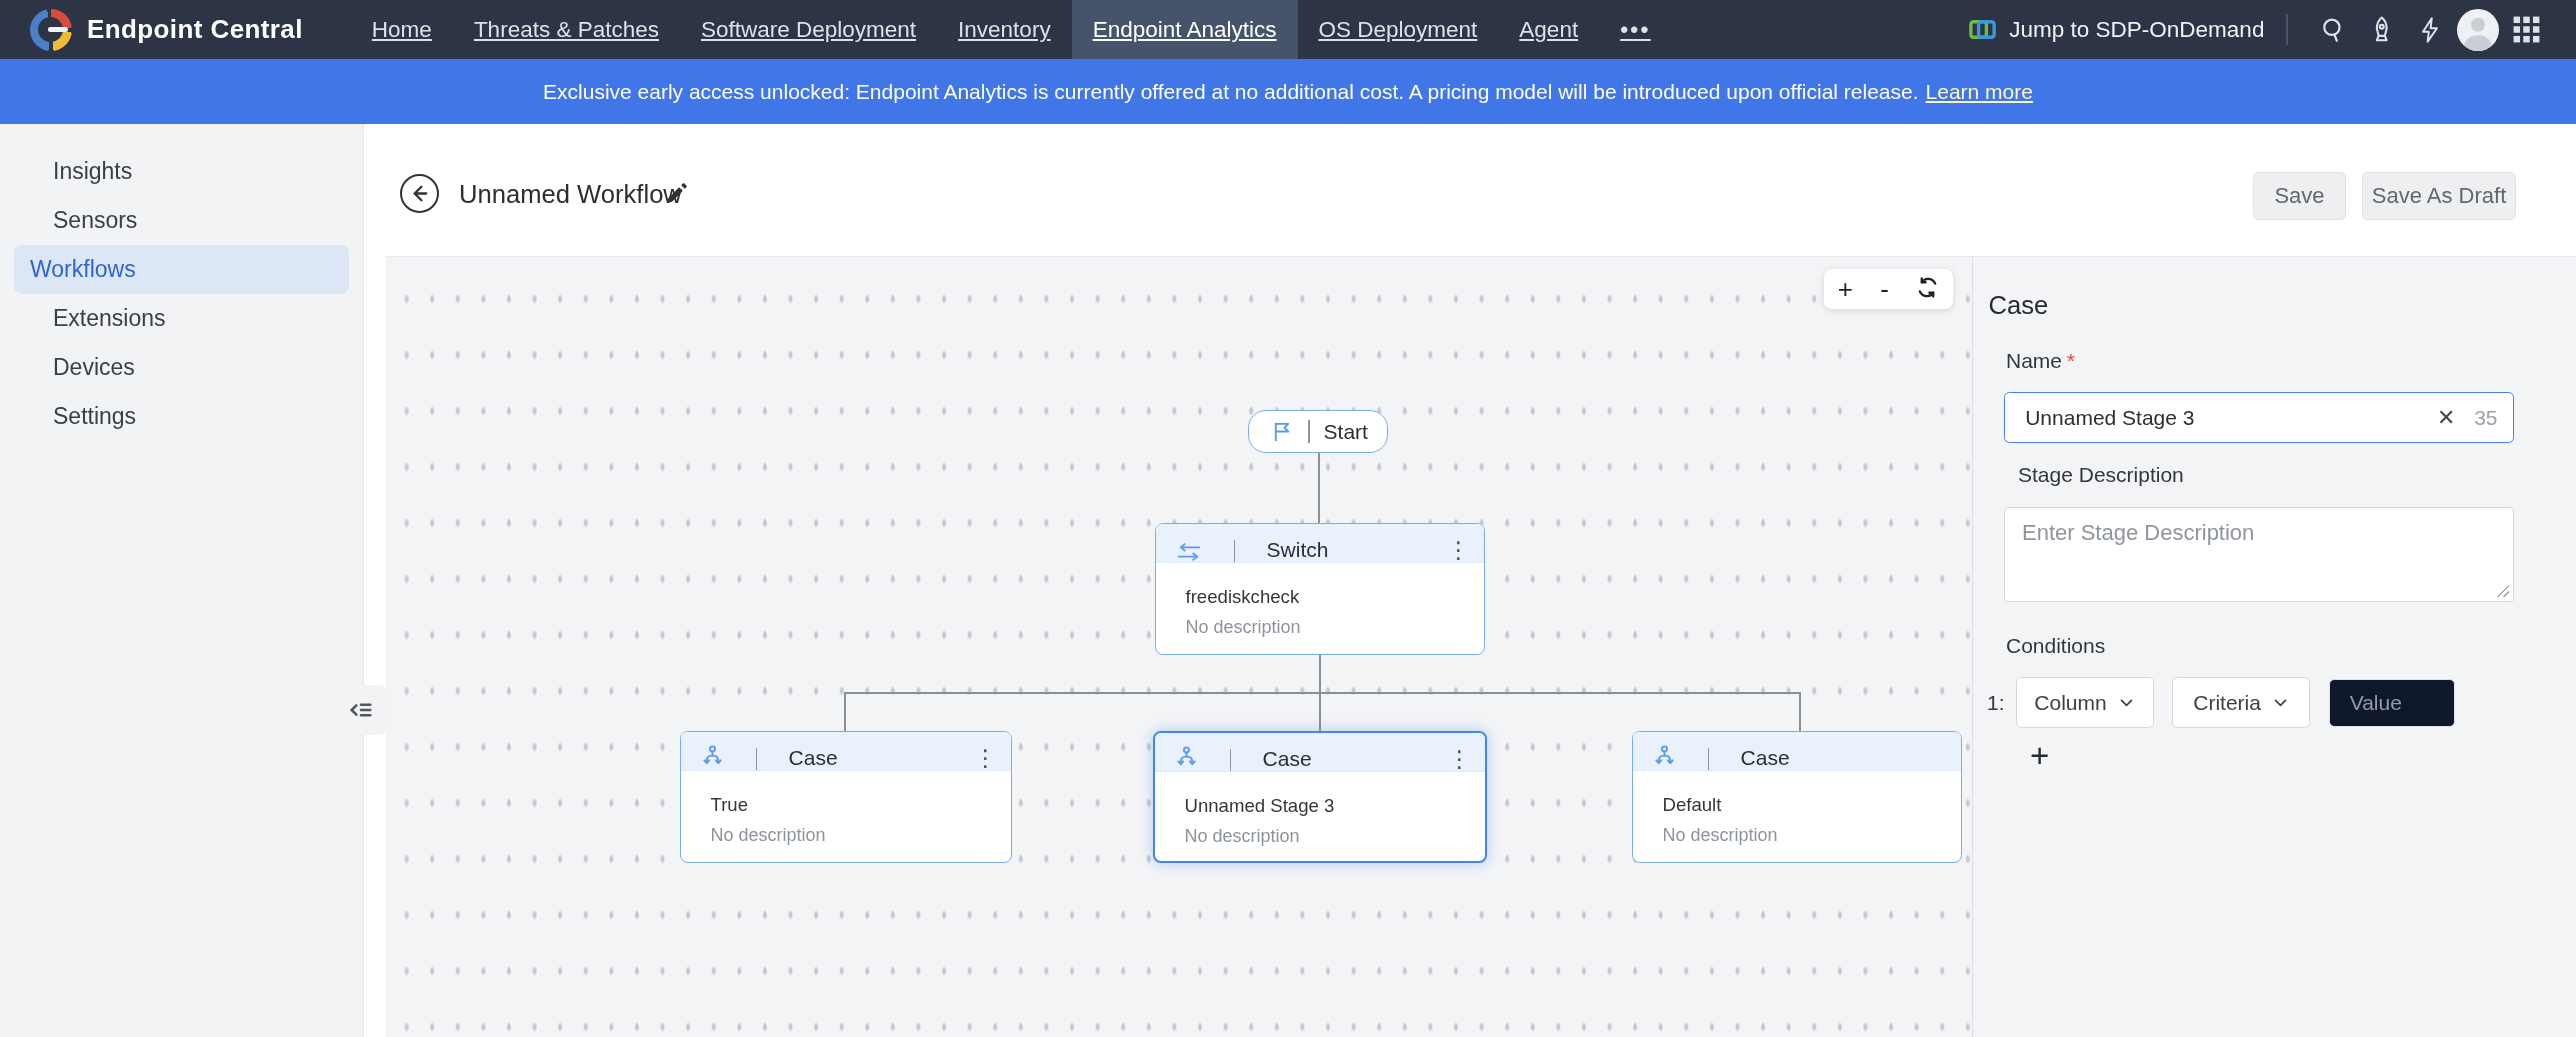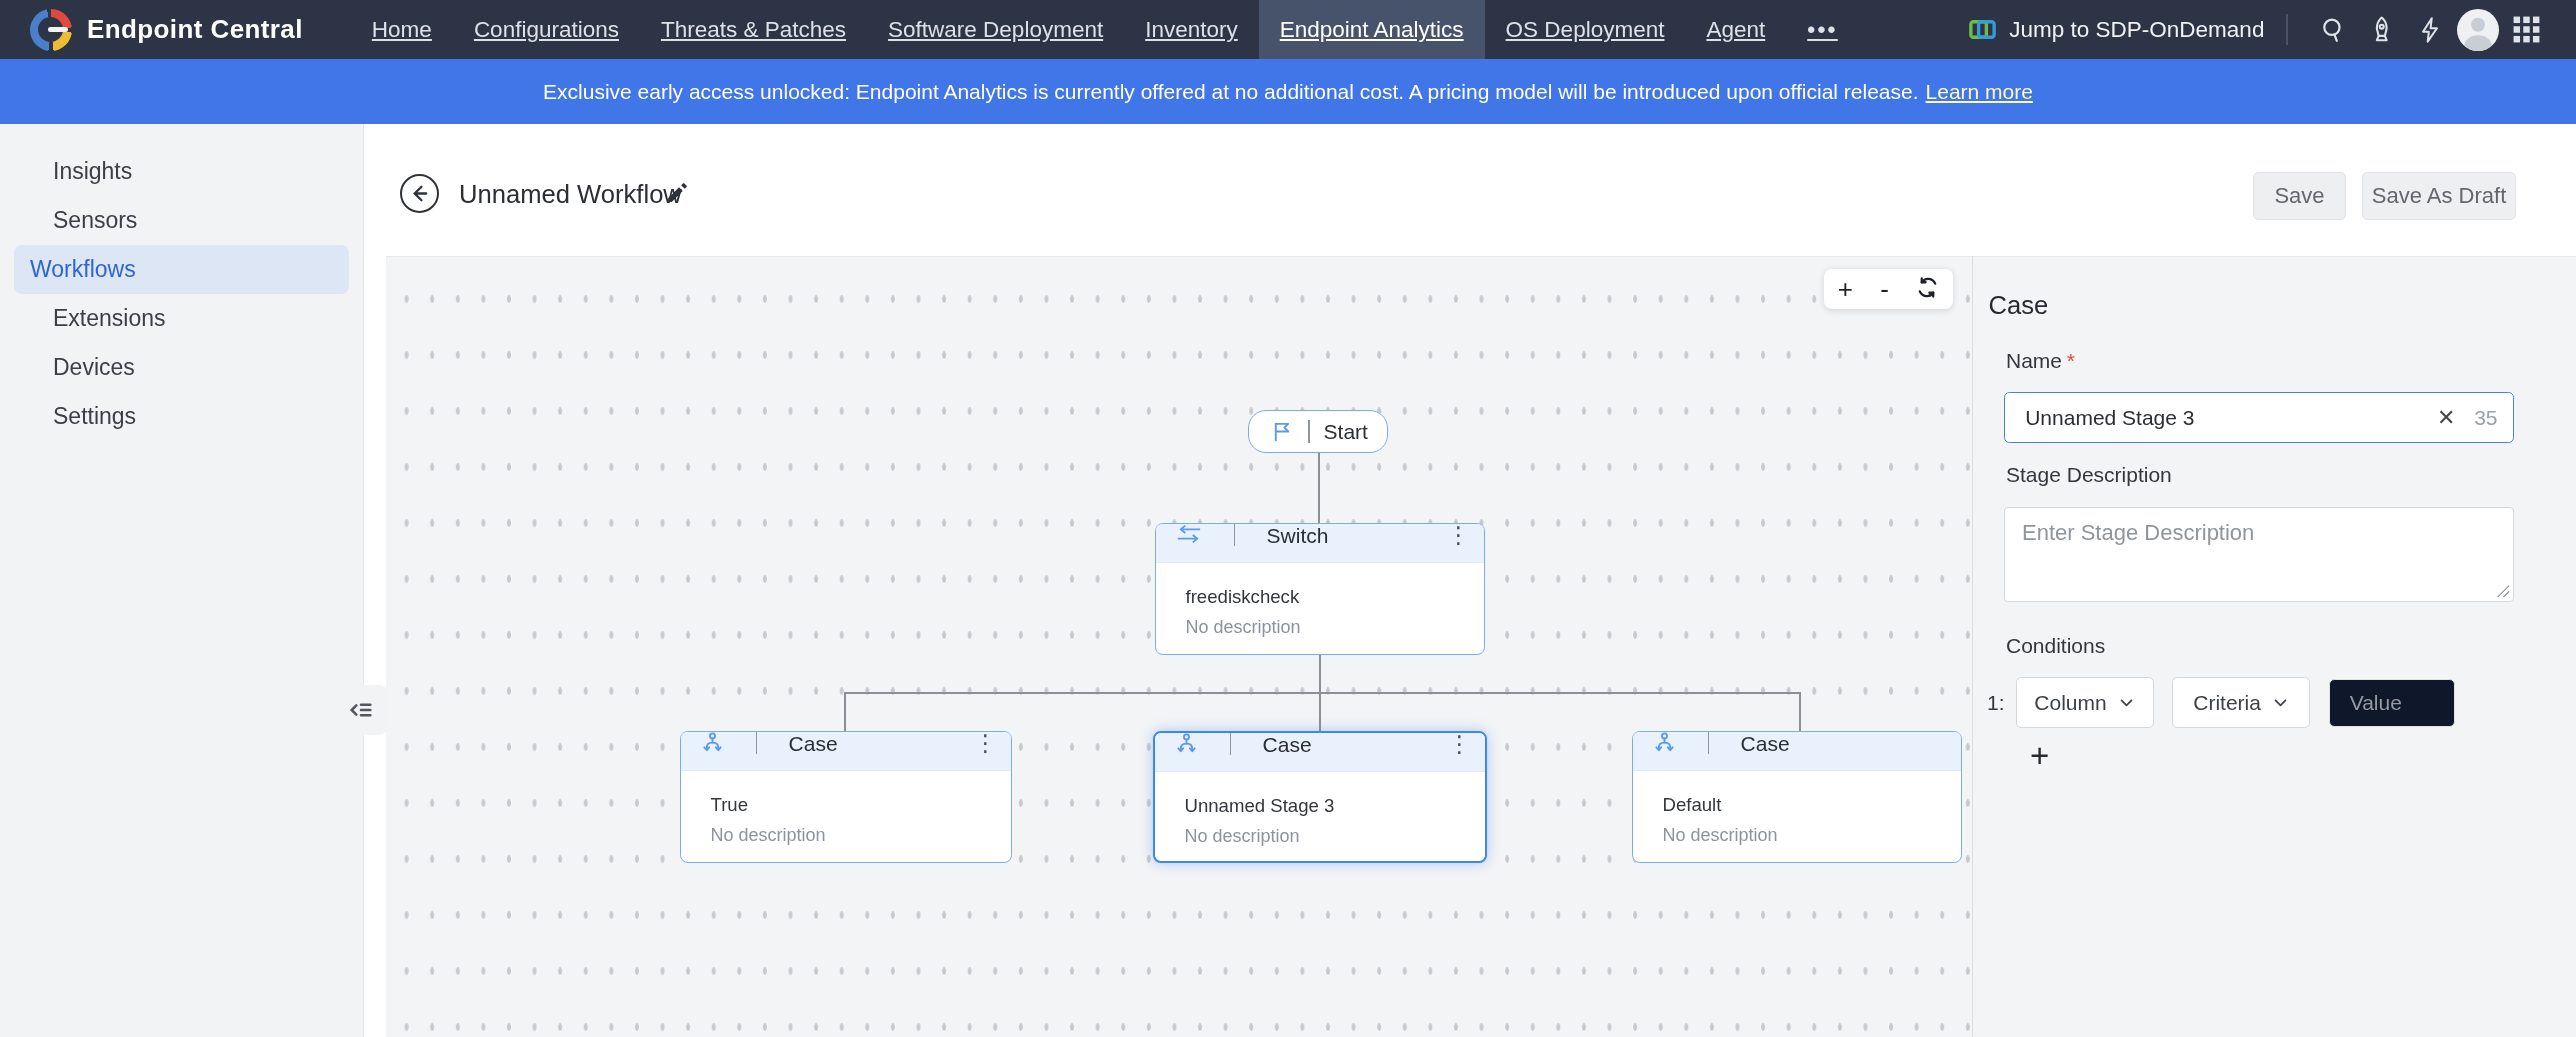--- a/index.html
+++ b/index.html
@@ -49,21 +49,21 @@
   
   .canvas{position:absolute;left:386px;top:256px;width:1586px;height:782px;background:#f3f4f6;border-top:0.8px solid #e8e9ec;
     background-image:radial-gradient(#c7cad0 1.6px,transparent 2px);background-size:25.6px 56px;background-position:7.8px 14px;}
   .panel-divider{position:absolute;left:1972px;top:256px;width:1.6px;height:782px;background:#dcdee2;}
   .zoom-ctrl{position:absolute;left:1824px;top:269px;width:129px;height:40px;background:#fff;border-radius:7.8px;
     box-shadow:0 1.6px 6.2px rgba(40,44,52,.14);display:flex;align-items:center;justify-content:space-around;z-index:4;}
   .zoom-ctrl .zbtn{font-size:26px;color:#1e2126;cursor:pointer;line-height:1;padding:0 4.7px;}
   
   .conn{position:absolute;background:#8c9096;z-index:1;}
   .node{position:absolute;background:#fff;border:1.6px solid #7aacec;border-radius:7.8px;z-index:2;}
-  .node-head{height:39px;background:#e9f1fc;border-radius:6.2px 6.2px 0 0;display:flex;align-items:flex-start;border-bottom:0.8px solid #dfe9f7;gap:16px;}
+  .node-head{height:39px;background:#e9f1fc;border-radius:6.2px 6.2px 0 0;display:flex;align-items:flex-end;border-bottom:0.8px solid #dfe9f7;gap:16px;}
   .node-head .n-icon{margin-left:20px;display:flex;align-items:center;}
   .n-divider{width:1.6px;height:22px;background:#8f959d;margin:0 15.5px;}
   .n-title{font-size:21px;color:#2b2e33;}
   .kebab{margin-left:auto;margin-right:14px;font-size:23px;color:#4b4f55;cursor:pointer;line-height:1;}
   .node-body{padding:23px 0 0 29.5px;}
   .n-name{font-size:18.6px;color:#33373c;margin-bottom:9.3px;}
   .n-desc{font-size:18px;color:#8d939b;}
   .start-node{position:absolute;left:1248px;top:410px;width:140px;height:43px;background:#fff;border:1.6px solid #7aacec;border-radius:18px;
     display:flex;align-items:center;z-index:2;}
   .start-node .n-divider{height:23px;margin:0 14px;}
@@ -99,21 +99,20 @@
 
 <div id="app">
 
   <div class="topnav">
     <div class="brand">
       <div class="logo"></div>
       <div class="brand-name">Endpoint Central</div>
     </div>
     <div class="nav">
       <div class="nav-item">Home</div>
-      <div class="nav-item">Configurations</div>
       <div class="nav-item">Threats &amp; Patches</div>
       <div class="nav-item">Software Deployment</div>
       <div class="nav-item">Inventory</div>
       <div class="nav-item active">Endpoint Analytics</div>
       <div class="nav-item">OS Deployment</div>
       <div class="nav-item">Agent</div>
       <div class="nav-item overflow">•••</div>
     </div>
     <div class="nav-right">
       <div class="jump">
@@ -318,21 +317,21 @@
 
     <div class="rp-label" style="left:33px;top:92px;">
       <span>Name</span><span class="req">*</span>
     </div>
     <div class="name-field">
       <input type="text" value="Unnamed Stage 3" style="">
       <span class="clear-x">✕</span>
       <span class="char-count">35</span>
     </div>
 
-    <div class="rp-label" style="left:33px;top:206px;">Stage Description</div>
+    <div class="rp-label" style="left:45px;top:206px;">Stage Description</div>
     <div class="desc-area">
       <textarea placeholder="Enter Stage Description" style=""></textarea>
       <div class="resize-grip"></div>
     </div>
 
     <div class="rp-label" style="left:33px;top:377px;">Conditions</div>
     <div class="cond-row">
       <span class="cond-index">1:</span>
       <div class="select-box">
         <span>Column</span>

